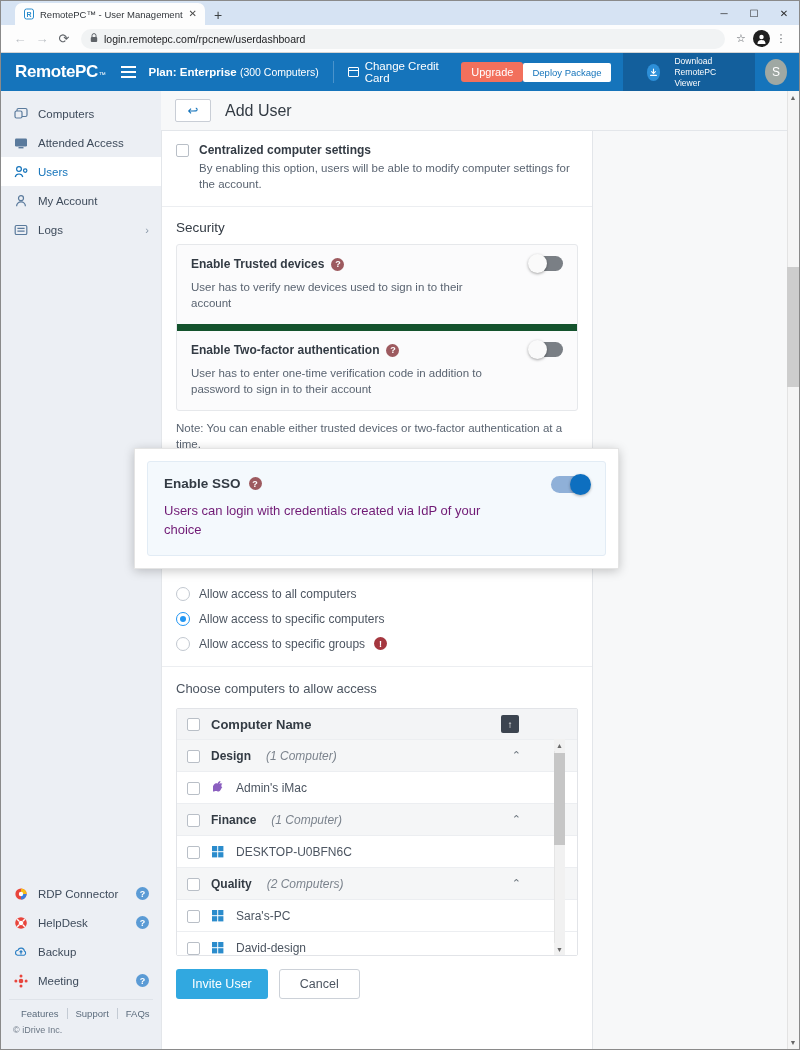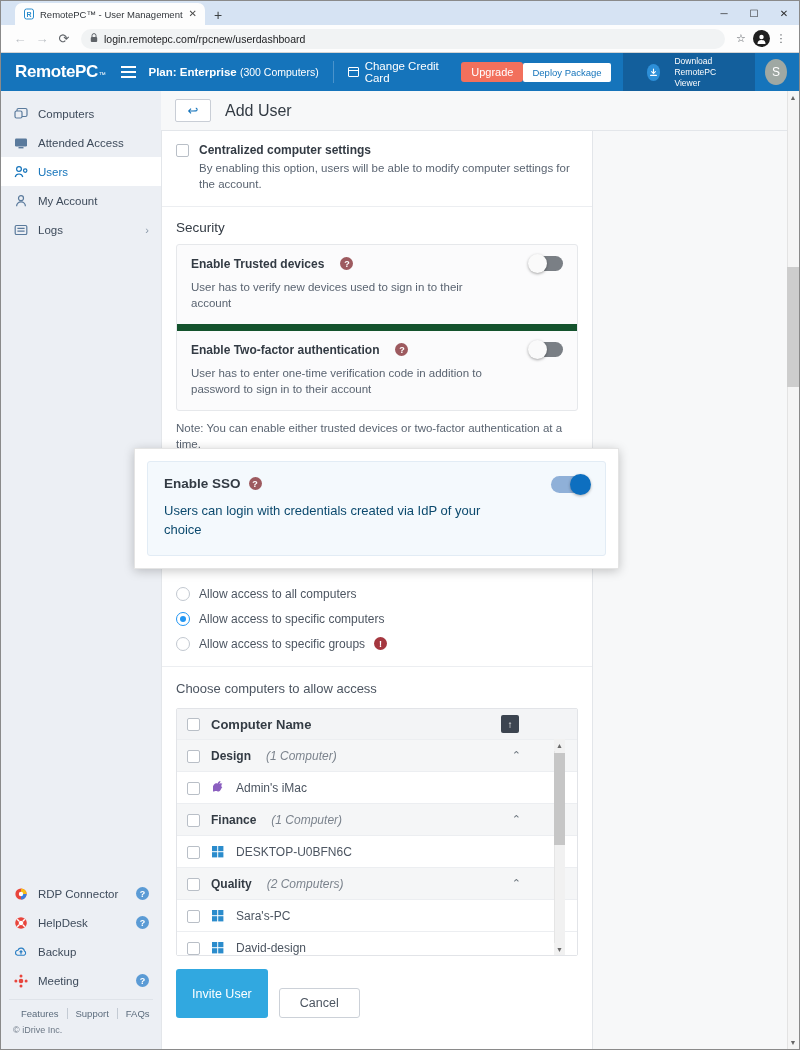--- a/index.html
+++ b/index.html
@@ -209,21 +209,21 @@
     width: 13px; height: 13px; border: 1px solid #b9bfc7; border-radius: 2px;
     background: #fff; flex: 0 0 13px; margin-top: 1px; cursor: pointer;
   }
   .cc-title { font-size: 12px; font-weight: bold; color: #333b44; margin-bottom: 3px; }
   .cc-desc { font-size: 11.5px; color: #5a6471; line-height: 16px; }
 
   .sec-title { font-size: 13.5px; color: #333b44; padding: 13px 14px 9px; }
   .secbox { margin: 0 14px; border: 1px solid #e6e8eb; border-radius: 3px; background: #fbfbfc; }
   .secrow { padding: 12px 14px 13px; position: relative; }
   .secrow + .secrow { border-top: 7px solid #14532d; }
-  .secrow-head { display: flex; align-items: flex-start; gap: 16px; margin-bottom: 8px; }
+  .secrow-head { display: flex; align-items: center; gap: 7px; margin-bottom: 8px; }
   .secrow-title { font-size: 12px; font-weight: bold; color: #333b44; }
   .qmark {
     width: 13px; height: 13px; border-radius: 50%; background: #9d5a5f;
     color: #fff; font-size: 9px; font-weight: bold;
     display: flex; align-items: center; justify-content: center; cursor: pointer;
   }
   .imark {
     width: 13px; height: 13px; border-radius: 50%; background: #a5373f;
     color: #fff; font-size: 9px; font-weight: bold;
     display: flex; align-items: center; justify-content: center; cursor: pointer;
@@ -248,21 +248,21 @@
     border: 1px solid #e4e4e4;
     padding: 12px;
     z-index: 40;
   }
   .sso-inner {
     background: #f4f9fd; border: 1px solid #e2ecf5; border-radius: 3px;
     padding: 14px 16px 16px; position: relative;
   }
   .sso-head { display: flex; align-items: center; gap: 8px; margin-bottom: 10px; }
   .sso-title { font-size: 13.5px; font-weight: bold; color: #333b44; }
-  .sso-desc { font-size: 13px; color: #0c4a6e; line-height: 19px; padding-right: 80px; }
+  .sso-desc { font-size: 13px; color: #701a75; line-height: 19px; padding-right: 80px; }
   .sso-toggle {
     position: absolute; right: 16px; top: 14px;
     width: 38px; height: 17px; border-radius: 9px; background: #8fb0d8; cursor: pointer;
   }
   .sso-toggle .knob {
     position: absolute; left: 19px; top: -2px; width: 21px; height: 21px;
     border-radius: 50%; background: #0d6fc0; box-shadow: 0 1px 3px rgba(0,0,0,.3);
   }
 
   
@@ -325,21 +325,20 @@
   .actions { display: flex; gap: 11px; padding: 13px 14px 14px; }
   .btn-primary {
     background: #31a8e0; color: #fff; font-size: 12.5px;
     padding: 7px 16px; border-radius: 3px; border: none; cursor: pointer;
     font-family: "Liberation Sans", sans-serif;
   }
   .btn-secondary {
     background: #fff; color: #4c5561; font-size: 12.5px;
     padding: 7px 20px; border-radius: 3px; border: 1px solid #ccd1d8; cursor: pointer;
     font-family: "Liberation Sans", sans-serif;
-    margin-top: 19px;
   }
 
   
   .page-scroll {
     position: absolute; right: 0; top: 0; bottom: 0; width: 12px;
     background: #f5f5f5; border-left: 1px solid #e3e3e3;
   }
   .page-thumb {
     position: absolute; right: 0; top: 176px; width: 12px; height: 120px; background: #cdcdcd;
   }

